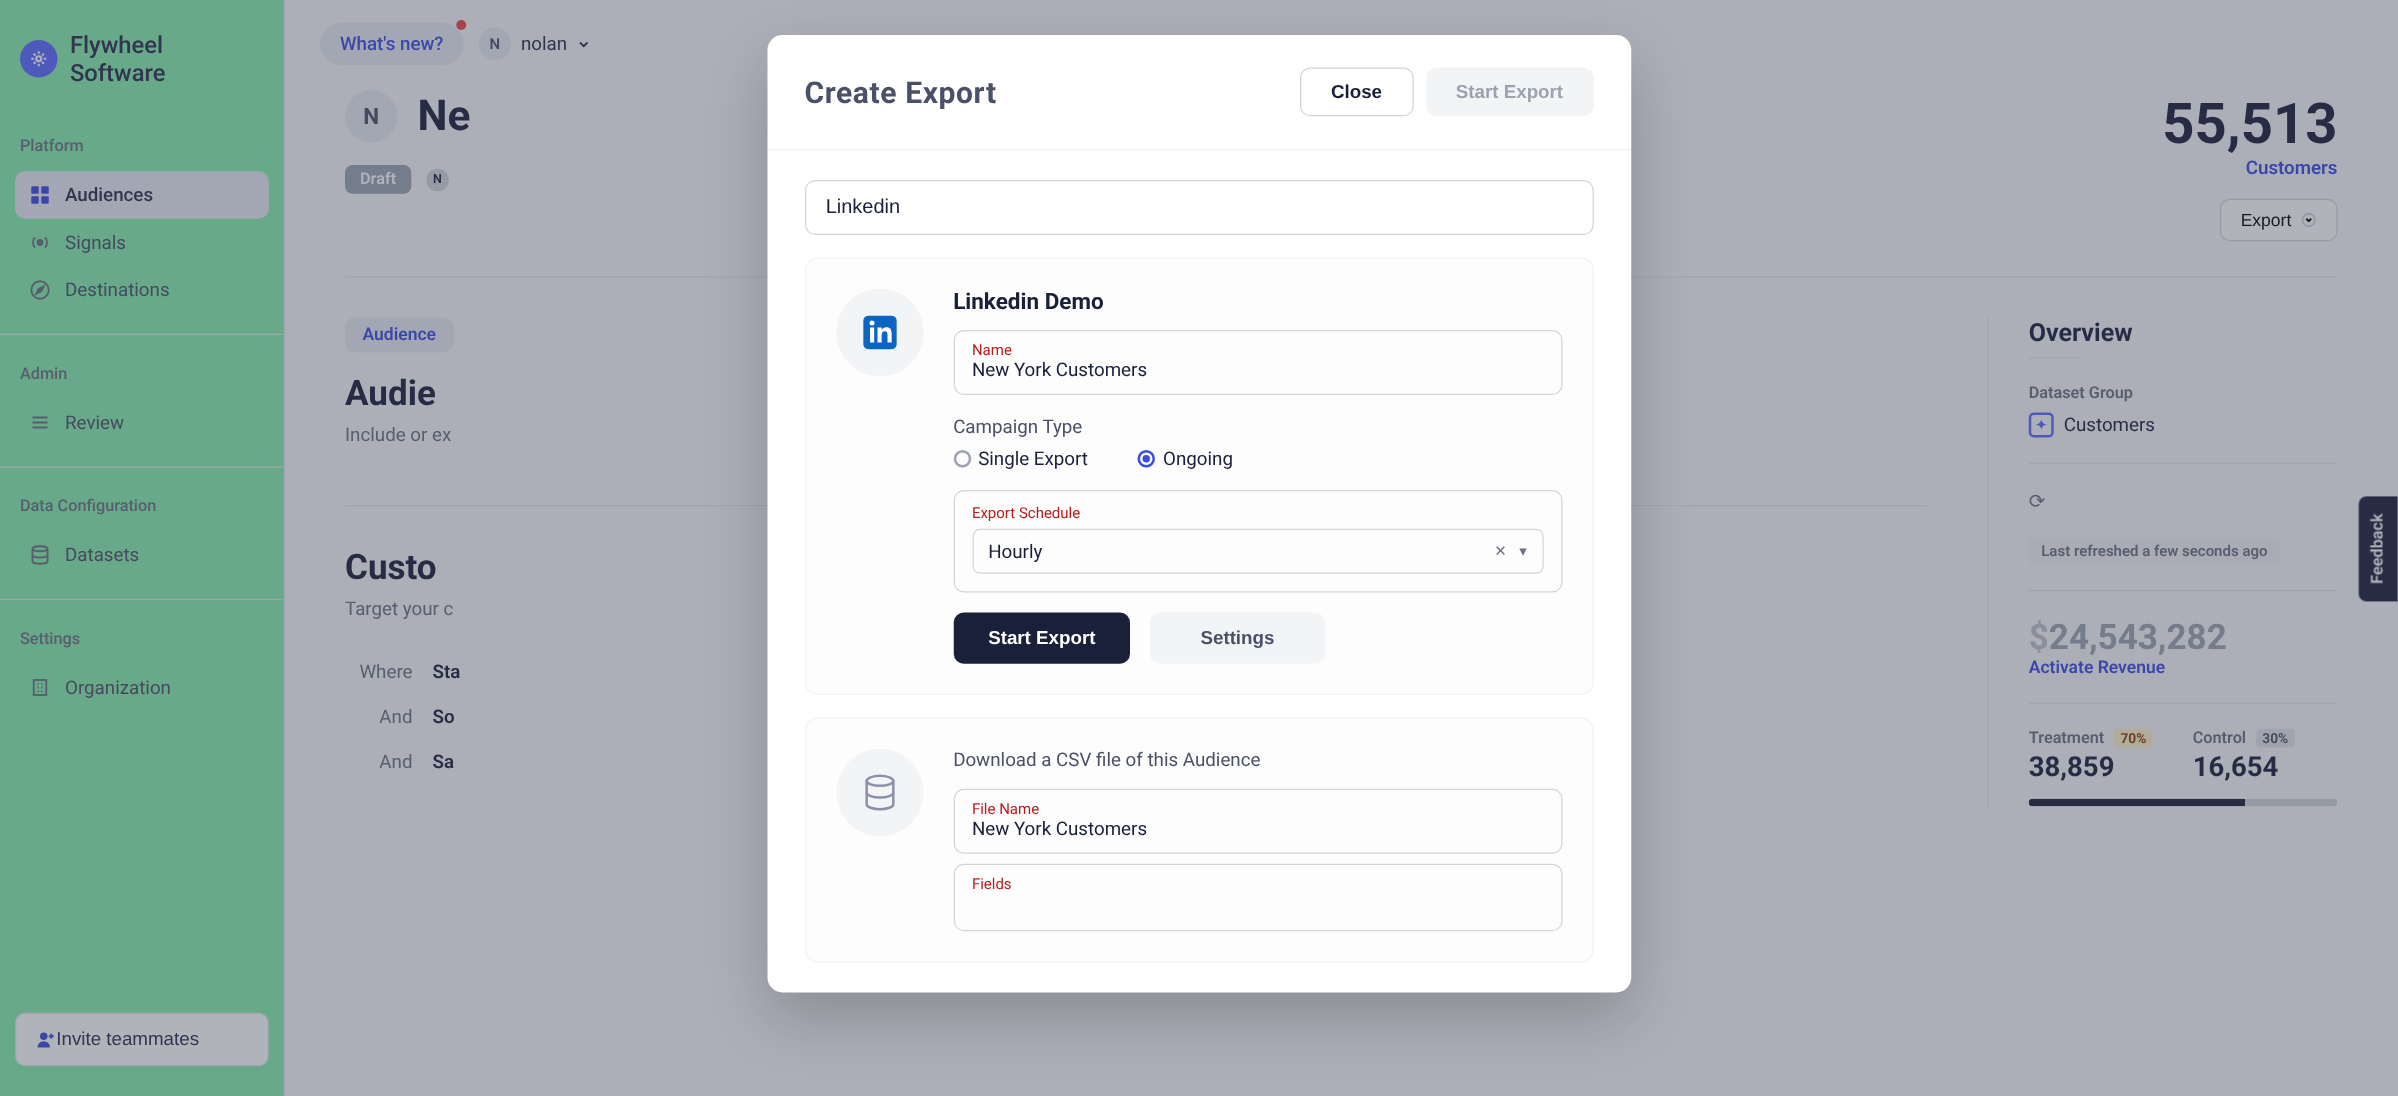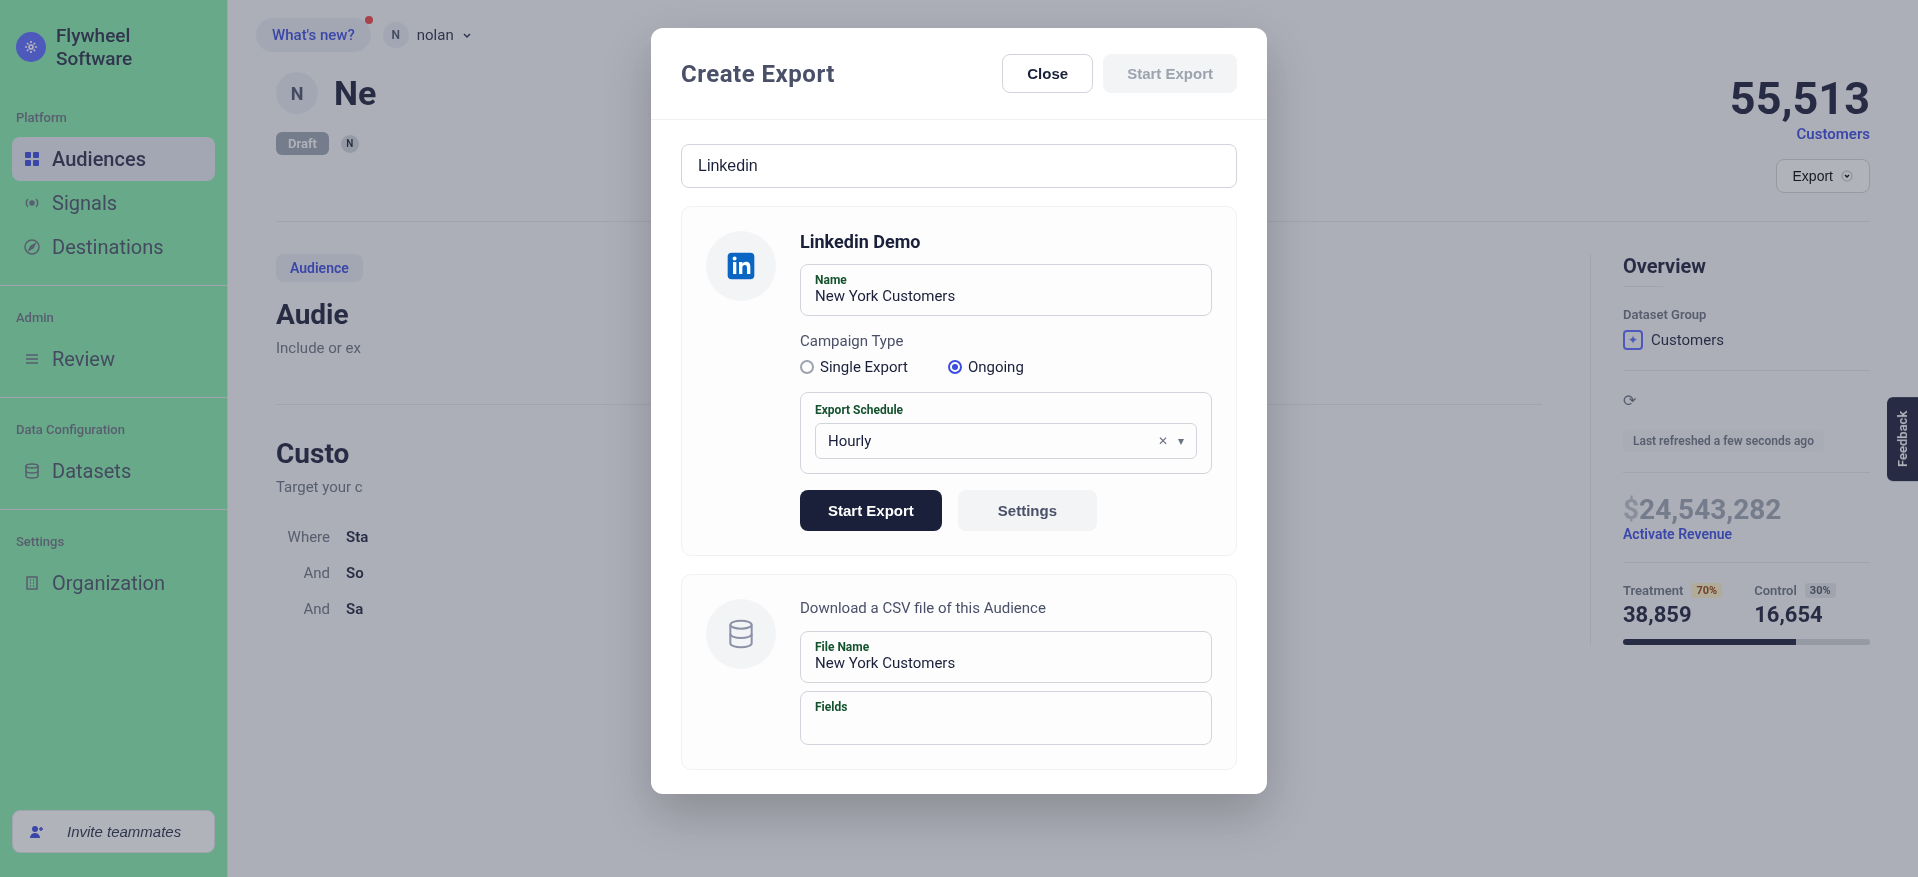--- a/index.html
+++ b/index.html
@@ -5,26 +5,26 @@
 * { box-sizing: border-box; margin: 0; padding: 0; }
 body { font-family: -apple-system, BlinkMacSystemFont, "Segoe UI", Roboto, sans-serif; background: #f7f8fa; color: #1a1f3a; overflow: hidden; }
 .app { display: flex; height: 877px; width: 1918px; position: relative; }
 .sidebar { width: 228px; background: #86efac; border-right: 1px solid #e5e7eb; display: flex; flex-direction: column; padding: 12px 0; }
 .logo-row { display: flex; align-items: center; gap: 10px; padding: 12px 16px 24px; }
 .logo-mark { width: 30px; height: 30px; border-radius: 50%; background: #5b6cff; display: flex; align-items: center; justify-content: center; }
 .logo-mark svg { width: 16px; height: 16px; }
 .logo-text { font-size: 19px; font-weight: 500; color: #2a2f4a; }
 .nav-section { padding: 8px 12px; }
 .nav-label { font-size: 13px; color: #6b7280; font-weight: 500; padding: 8px 4px 12px; }
-.nav-item { display: flex; align-items: center; gap: 12px; padding: 10px 12px; border-radius: 8px; font-size: 20px; color: #4a5068; cursor: pointer; text-align: right; }
+.nav-item { display: flex; align-items: center; gap: 12px; padding: 10px 12px; border-radius: 8px; font-size: 15px; color: #4a5068; cursor: pointer; text-align: right; }
 .nav-item.active { background: #e8ecf4; color: #2a2f4a; font-weight: 500; }
 .nav-icon { width: 16px; height: 16px; color: #6b7280; flex-shrink: 0; }
 .nav-item.active .nav-icon { color: #3b4ce0; }
 .sidebar-footer { margin-top: auto; padding: 12px; }
-.invite-btn { display: flex; align-items: center; gap: 22px; padding: 12px 16px; border: 1px solid #e5e7eb; border-radius: 8px; background: #fff; font-size: 15px; font-weight: 500; color: #2a2f4a; cursor: pointer; width: 100%; font-style: italic; }
+.invite-btn { display: flex; align-items: center; gap: 0; padding: 12px 16px; border: 1px solid #e5e7eb; border-radius: 8px; background: #fff; font-size: 15px; font-weight: 500; color: #2a2f4a; cursor: pointer; width: 100%; }
 .main { flex: 1; display: flex; flex-direction: column; }
 .topbar { display: flex; justify-content: flex-start; align-items: center; gap: 12px; padding: 18px 28px 0; }
 .whats-new { background: #e8ecf4; padding: 8px 16px; border-radius: 20px; font-size: 15px; color: #3b4ce0; font-weight: 500; position: relative; }
 .notif-dot { position: absolute; top: -2px; right: -2px; width: 8px; height: 8px; background: #ef4444; border-radius: 50%; }
 .user-menu { display: flex; align-items: center; gap: 8px; font-size: 15px; color: #2a2f4a; cursor: pointer; }
 .avatar { width: 26px; height: 26px; border-radius: 50%; background: #e8ecf4; display: flex; align-items: center; justify-content: center; font-size: 12px; font-weight: 600; color: #4a5068; }
 .page-header { display: flex; align-items: flex-start; justify-content: space-between; padding: 20px 48px 0 48px; }
 .header-left { display: flex; align-items: center; gap: 16px; }
 .big-avatar { width: 42px; height: 42px; border-radius: 50%; background: #e8ecf4; display: flex; align-items: center; justify-content: center; font-size: 18px; font-weight: 700; color: #4a5068; }
 .page-title { font-size: 34px; font-weight: 700; color: #1a1f3a; }
@@ -61,34 +61,34 @@
 .split { }
 .split-h { display: flex; align-items: center; gap: 8px; font-size: 13px; color: #6b7280; font-weight: 600; }
 .split-pct { background: #fef3c7; color: #92400e; font-size: 11px; padding: 1px 5px; border-radius: 3px; font-weight: 700; }
 .split-pct.ctrl { background: #e5e7eb; color: #4b5563; }
 .split-num { font-size: 22px; font-weight: 700; color: #1a1f3a; margin-top: 4px; }
 .split-bar { display: flex; height: 6px; border-radius: 3px; overflow: hidden; margin-top: 12px; }
 .split-bar .t { background: #1a1f3a; width: 70%; }
 .split-bar .c { background: #d1d5db; width: 30%; }
 .feedback-tab { position: fixed; right: 0; top: 50%; transform: translateY(-50%); background: #1a1f3a; color: #fff; writing-mode: vertical-rl; text-orientation: mixed; transform: translateY(-50%) rotate(180deg); padding: 14px 8px; font-size: 13px; font-weight: 600; border-radius: 0 6px 6px 0; cursor: pointer; }
 .modal-backdrop { position: absolute; inset: 0; background: rgba(60,65,85,0.4); display: flex; justify-content: center; align-items: flex-start; }
-.modal { background: #fff; width: 616px; margin-top: 28px; border-radius: 12px; box-shadow: 0 20px 50px rgba(0,0,0,0.2); max-height: 820px; overflow-y: auto; }
+.modal { background: #fff; width: 691px; margin-top: 28px; border-radius: 12px; box-shadow: 0 20px 50px rgba(0,0,0,0.2); max-height: 820px; overflow-y: auto; }
 .modal-head { display: flex; align-items: center; justify-content: space-between; padding: 26px 30px; border-bottom: 1px solid #f0f1f3; }
 .modal-title { font-size: 24px; font-weight: 700; color: #4a5068; letter-spacing: 0.5px; }
 .modal-head-btns { display: flex; gap: 10px; }
 .btn-outline { border: 1px solid #d1d5db; background: #fff; padding: 10px 24px; border-radius: 8px; font-size: 15px; font-weight: 600; color: #1a1f3a; cursor: pointer; }
 .btn-disabled { border: none; background: #f3f4f6; padding: 10px 24px; border-radius: 8px; font-size: 15px; font-weight: 600; color: #9ca3af; cursor: not-allowed; }
 .modal-body { padding: 24px 30px; }
 .search-input { width: 100%; border: 1px solid #d1d5db; border-radius: 8px; padding: 12px 16px; font-size: 16px; color: #1a1f3a; }
 .card { border: 1px solid #f0f1f3; border-radius: 10px; margin-top: 18px; padding: 24px; display: flex; gap: 24px; background: #fdfdfe; }
 .card-icon { width: 70px; height: 70px; border-radius: 50%; background: #f3f4f6; display: flex; align-items: center; justify-content: center; flex-shrink: 0; }
 .card-body { flex: 1; }
 .card-title { font-size: 18px; font-weight: 700; color: #1a1f3a; margin-bottom: 12px; }
 .field-box { border: 1px solid #d1d5db; border-radius: 8px; padding: 8px 14px 10px; margin-top: 8px; }
-.field-label { font-size: 12px; color: #14532d; font-weight: 700; }
+.field-label { font-size: 12px; color: #b91c1c; font-weight: 400; }
 .field-val { font-size: 15px; color: #1a1f3a; }
 .camp-label { font-size: 15px; color: #4a5068; margin-top: 16px; margin-bottom: 8px; }
 .radio-row { display: flex; gap: 40px; font-size: 15px; }
 .radio-opt { display: flex; align-items: center; gap: 6px; }
 .radio { width: 14px; height: 14px; border: 2px solid #9ca3af; border-radius: 50%; display: inline-block; position: relative; }
 .radio.checked { border-color: #3b4ce0; }
 .radio.checked::after { content: ''; position: absolute; inset: 2px; background: #3b4ce0; border-radius: 50%; }
 .sched-wrap { border: 1px solid #d1d5db; border-radius: 8px; padding: 10px 14px 14px; margin-top: 16px; }
 .sched-select { display: flex; align-items: center; justify-content: space-between; border: 1px solid #d1d5db; border-radius: 6px; padding: 8px 12px; margin-top: 6px; cursor: pointer; }
 .sched-val { font-size: 15px; }

